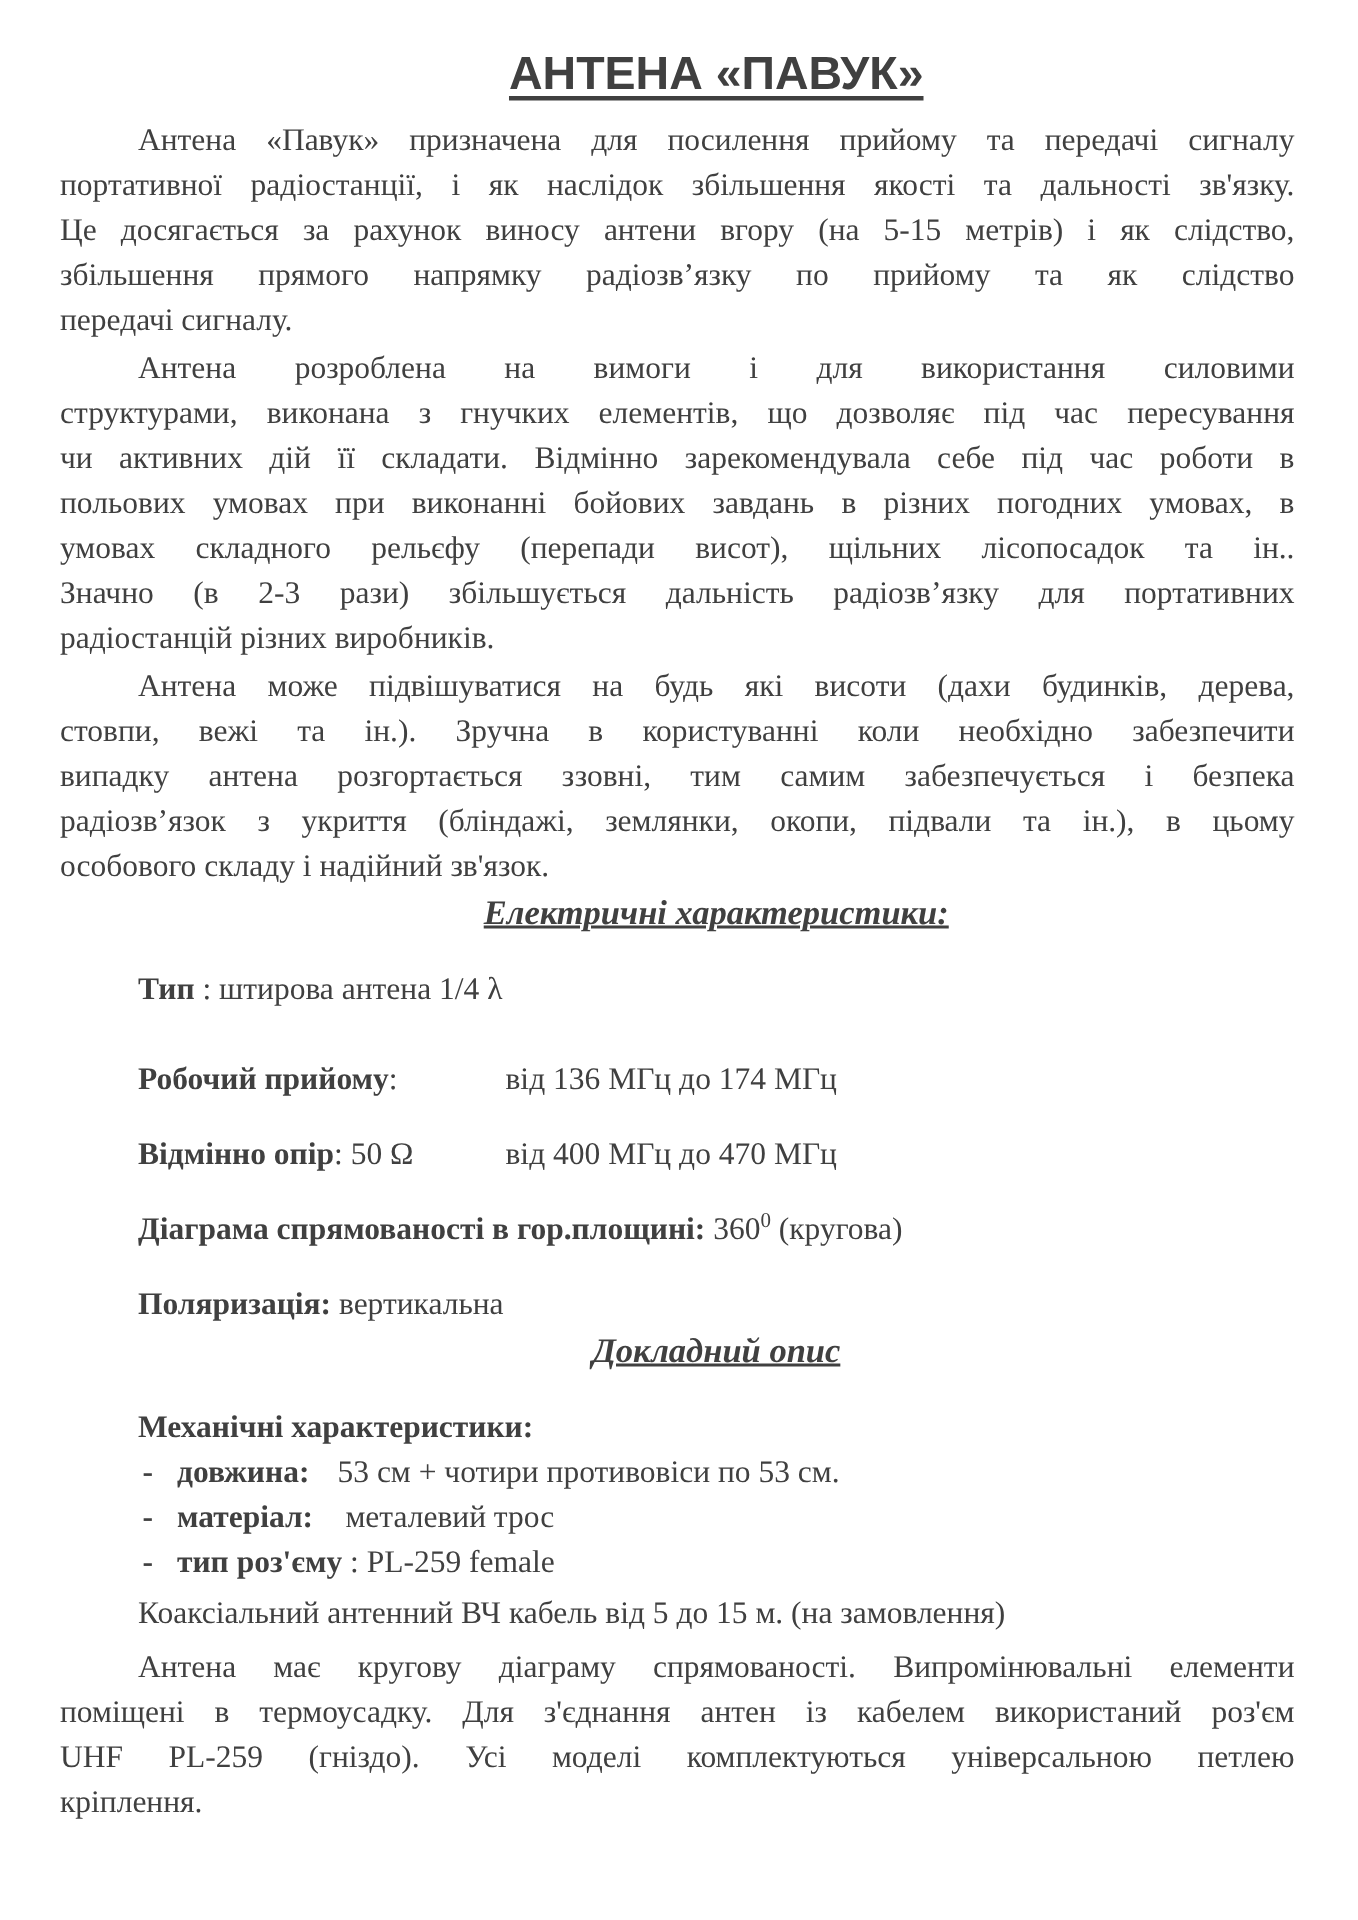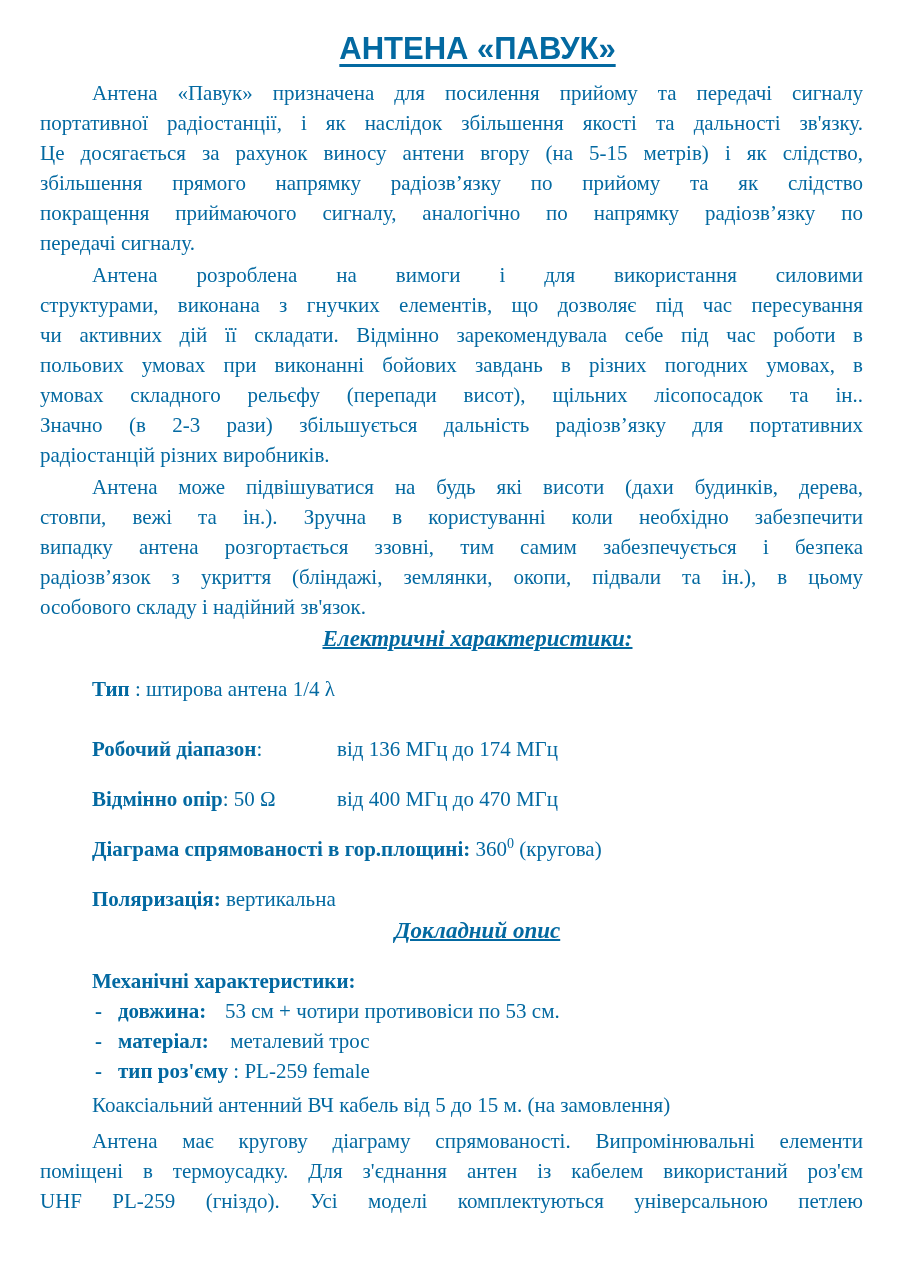--- a/index.html
+++ b/index.html
@@ -6,21 +6,21 @@
   .page {
     position: relative;
     width: 905px;
     height: 1280px;
     background: #ffffff;
     box-sizing: border-box;
     padding: 30px 42px 0 40px;
     font-family: "Liberation Serif", serif;
     font-size: 21px;
     line-height: 30px;
-    color: #0369a1;
+    color: #404040;
     overflow: hidden;
   }
   .title {
     margin: 0 0 10px 0;
     padding-left: 52px;            
     text-align: center;
     font-family: "Liberation Sans", sans-serif;
     font-size: 31px;
     line-height: 38px;
     font-weight: bold;
@@ -59,21 +59,20 @@
 
 <div class="page">
 
   <h1 class="title">АНТЕНА «ПАВУК»</h1>
 
   <div class="para">
       <div class="jline first">Антена «Павук» призначена для посилення прийому та передачі сигналу</div>
       <div class="jline">портативної радіостанції, і як наслідок збільшення якості та дальності зв'язку.</div>
       <div class="jline">Це досягається за рахунок виносу антени вгору (на 5-15 метрів) і як слідство,</div>
       <div class="jline">збільшення прямого напрямку радіозв’язку по прийому та як слідство</div>
-      <div class="jline">покращення приймаючого сигналу, аналогічно по напрямку радіозв’язку по</div>
       <div class="jline last">передачі сигналу.</div>
     </div>
 
   <div class="para">
       <div class="jline first">Антена розроблена на вимоги і для використання силовими</div>
       <div class="jline">структурами, виконана з гнучких елементів, що дозволяє під час пересування</div>
       <div class="jline">чи активних дій її складати. Відмінно зарекомендувала себе під час роботи в</div>
       <div class="jline">польових умовах при  виконанні бойових завдань в різних погодних умовах, в</div>
       <div class="jline">умовах складного рельєфу (перепади висот), щільних лісопосадок та ін..</div>
       <div class="jline">Значно (в 2-3 рази) збільшується дальність радіозв’язку для портативних</div>
@@ -88,21 +87,21 @@
       <div class="jline last">особового складу і надійний зв'язок.</div>
     </div>
 
   <div class="center-head">Електричні характеристики:</div>
 
   <div class="spec-line">
     <span class="b">Тип</span><span> : штирова антена 1/4 λ</span>
   </div>
 
   <div class="spec-line range-line">
-    <span class="b">Робочий діапазон</span><span>:</span>
+    <span class="b">Робочий прийому</span><span>:</span>
     <span class="range-val">від 136 МГц до 174 МГц</span>
   </div>
   <div class="spec-line">
     <span class="range-val">від 400 МГц до 470 МГц</span>
   </div>
 
   <div class="spec-line">
     <span class="b">Відмінно опір</span><span>: 50 Ω</span>
   </div>
 
@@ -127,15 +126,16 @@
   <div class="mech-item">
     <span class="dash">-</span><span class="label">тип роз'єму</span><span> : PL-259  female</span>
   </div>
 
   <div class="cable-note">Коаксіальний антенний ВЧ кабель від 5 до 15 м. (на замовлення)</div>
 
   <div class="para closing">
       <div class="jline first">Антена має кругову діаграму спрямованості. Випромінювальні елементи</div>
       <div class="jline">поміщені в термоусадку. Для з'єднання антен із кабелем використаний роз'єм</div>
       <div class="jline">UHF PL-259 (гніздо). Усі моделі комплектуються універсальною петлею</div>
+      <div class="jline last">кріплення.</div>
     </div>
 
 </div>
 
 </body></html>

